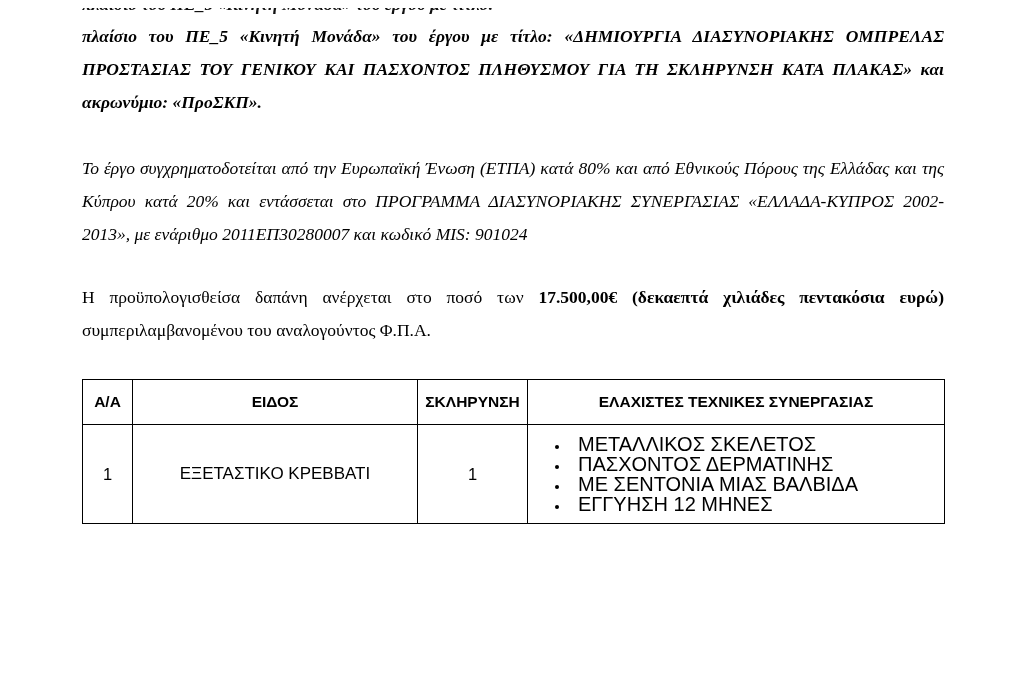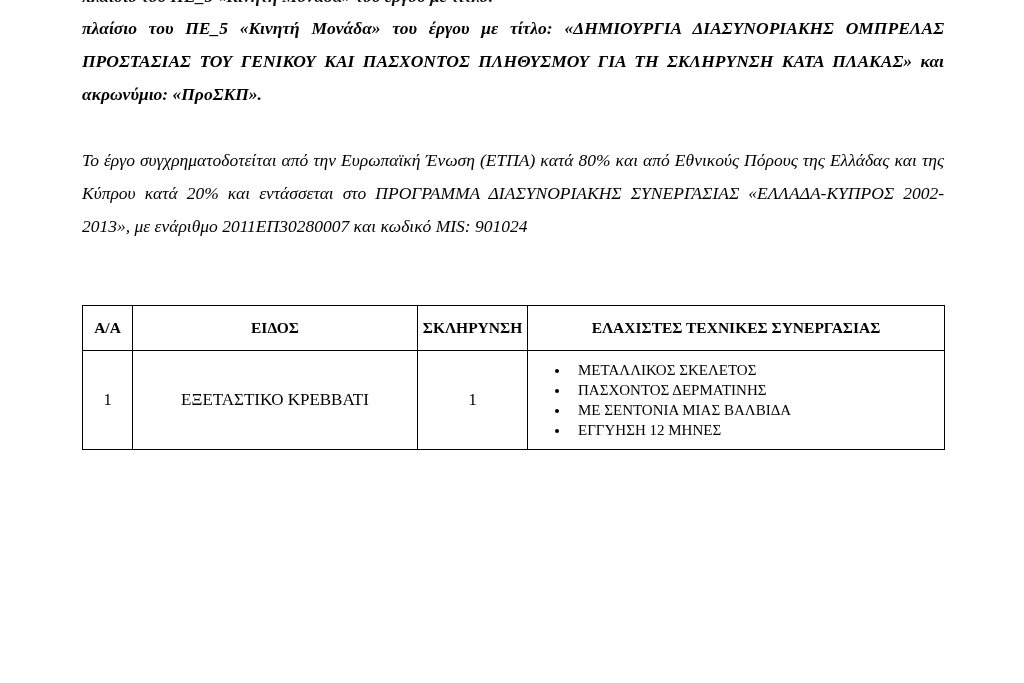--- a/index.html
+++ b/index.html
@@ -16,21 +16,21 @@
   }
   .page {
     position: relative;
     width: 1024px;
     height: 683px;
     background: #ffffff;
   }
   .content {
     position: absolute;
     left: 82px;
-    top: 0;
+    top: 8px;
     width: 862px;
   }
 
   
   .cut-line {
     height: 10px;
     overflow: hidden;
     position: relative;
     margin-bottom: 2px;
   }
@@ -68,21 +68,21 @@
   
   table.spec {
     border-collapse: collapse;
     width: 862px;
     margin-top: 18px;
     table-layout: fixed;
   }
   table.spec th, table.spec td {
     border: 1.5px solid #000;
     vertical-align: middle;
-    font-family: Liberation Serif, serif;
+    font-family: Liberation Sans, sans-serif;
   }
   table.spec th {
     font-size: 15.5px;
     font-weight: bold;
     text-align: center;
     height: 40px;
     padding: 2px 4px;
   }
   col.c-aa { width: 50px; }
   col.c-eidos { width: 285px; }
@@ -99,21 +99,21 @@
   }
   td.c-specs {
     padding: 6px 4px 6px 0;
   }
   ul.sl {
     margin: 0;
     padding-left: 42px;
     list-style: disc;
   }
   ul.sl li {
-    font-size: 15px;
+    font-size: 20px;
     line-height: 20px;
     padding-left: 8px;
     text-align: justify;
     text-justify: inter-word;
   }
   ul.sl li::marker { font-size: 13px; }
   .row1 td { height: 86px; }
   
   .row2 td { height: 72px; }
 </style>
@@ -128,20 +128,21 @@
     </div>
 
     <p class="para bi">πλαίσιο του ΠΕ_5 «Κινητή Μονάδα» του έργου με τίτλο:  «ΔΗΜΙΟΥΡΓΙΑ ΔΙΑΣΥΝΟΡΙΑΚΗΣ ΟΜΠΡΕΛΑΣ ΠΡΟΣΤΑΣΙΑΣ ΤΟΥ ΓΕΝΙΚΟΥ ΚΑΙ ΠΑΣΧΟΝΤΟΣ ΠΛΗΘΥΣΜΟΥ ΓΙΑ ΤΗ ΣΚΛΗΡΥΝΣΗ ΚΑΤΑ ΠΛΑΚΑΣ» και ακρωνύμιο: «ΠροΣΚΠ».</p>
 
     <div class="spacer-lg"></div>
 
     <p class="para i">Το έργο συγχρηματοδοτείται  από την Ευρωπαϊκή Ένωση (ΕΤΠΑ) κατά 80% και από Εθνικούς Πόρους της Ελλάδας και της Κύπρου κατά 20% και εντάσσεται στο ΠΡΟΓΡΑΜΜΑ ΔΙΑΣΥΝΟΡΙΑΚΗΣ ΣΥΝΕΡΓΑΣΙΑΣ «ΕΛΛΑΔΑ-ΚΥΠΡΟΣ 2002-2013», με ενάριθμο 2011ΕΠ30280007 και κωδικό MIS: 901024</p>
 
     <div class="spacer-md"></div>
 
+    <p class="para"><span>Η προϋπολογισθείσα δαπάνη ανέρχεται στο ποσό των </span><b class="b">17.500,00€ (δεκαεπτά χιλιάδες πεντακόσια ευρώ)</b><span> συμπεριλαμβανομένου του αναλογούντος Φ.Π.Α.</span></p>
 
     <div class="spacer-sm"></div>
 
 
     <table class="spec">
       <colgroup>
         <col class="c-aa">
         <col class="c-eidos">
         <col class="c-pos">
         <col class="c-spec">

